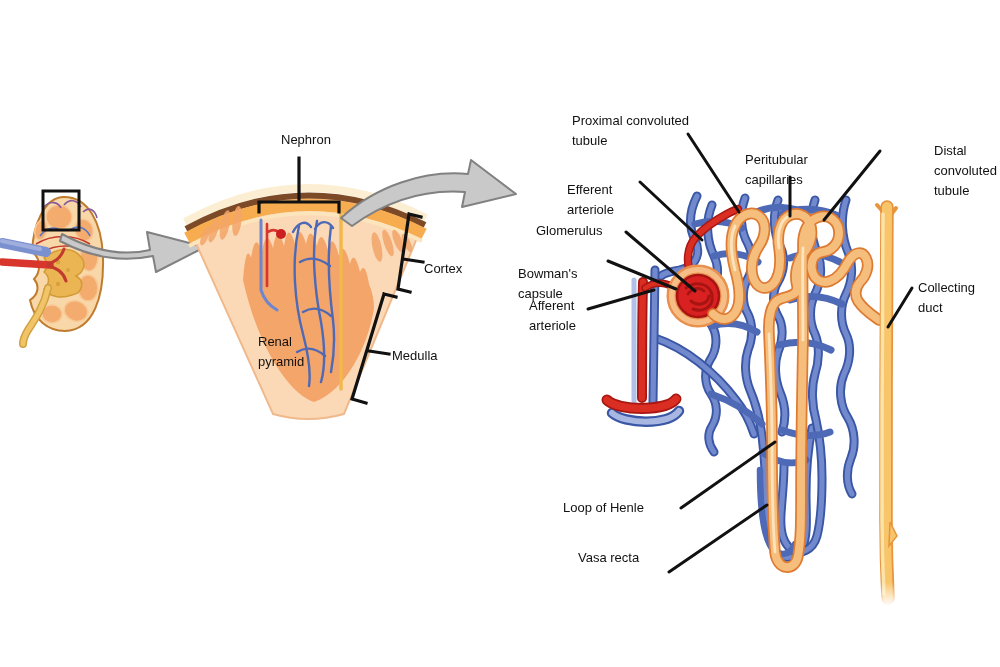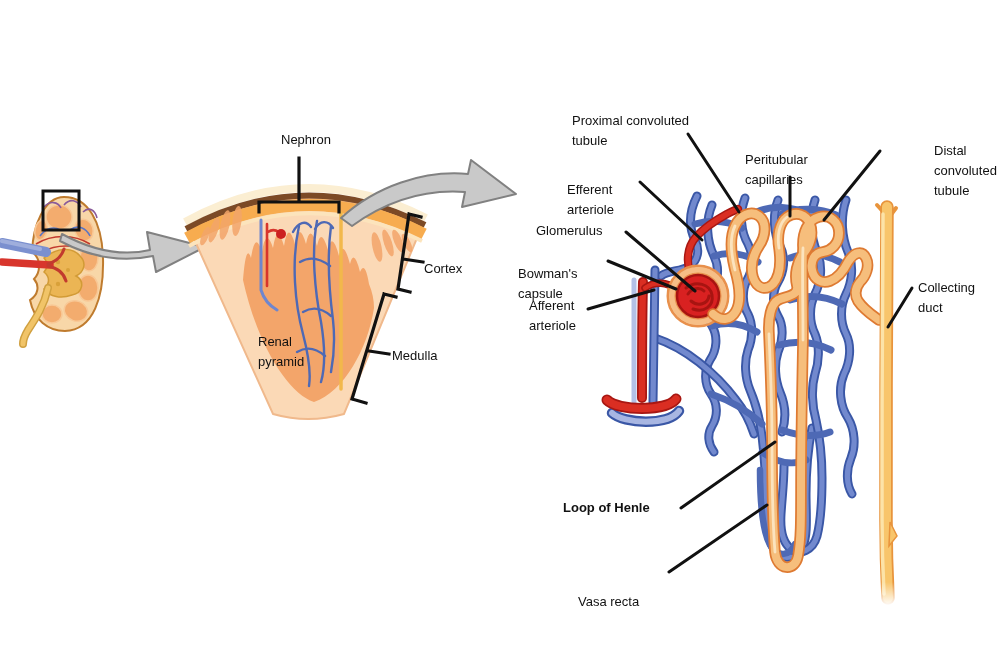--- a/index.html
+++ b/index.html
@@ -238,16 +238,16 @@
 capsule</div>
 <div class="lbl" style="left:519px;top:296px;margin-left:10px;">Afferent
 arteriole</div>
 <div class="lbl" style="left:745px;top:150px;">Peritubular
 capillaries</div>
 <div class="lbl" style="left:890px;top:141px;margin-left:44px;">Distal
 convoluted
 tubule</div>
 <div class="lbl" style="left:918px;top:278px;">Collecting
 duct</div>
-<div class="lbl" style="left:563px;top:498px;font-weight:bold;">Loop of Henle</div>
-<div class="lbl" style="left:578px;top:592px;">Vasa recta</div>
+<div class="lbl" style="left:563px;top:498px;">Loop of Henle</div>
+<div class="lbl" style="left:578px;top:548px;">Vasa recta</div>
 
 </div>
 
 </body></html>

